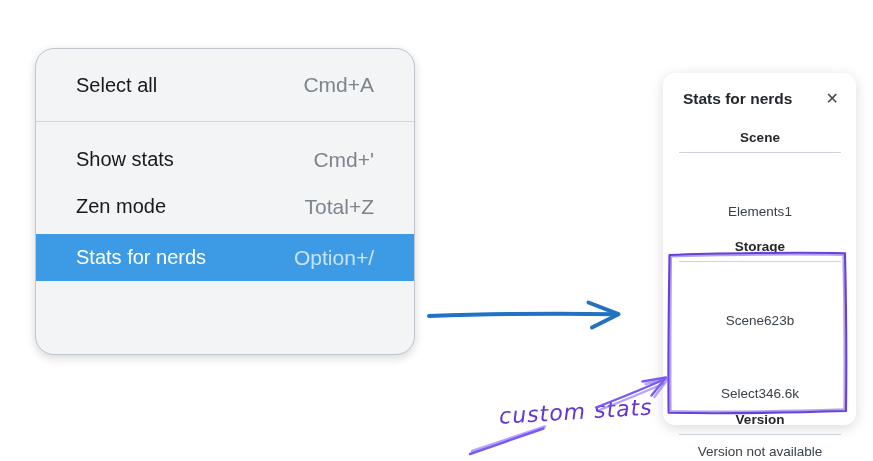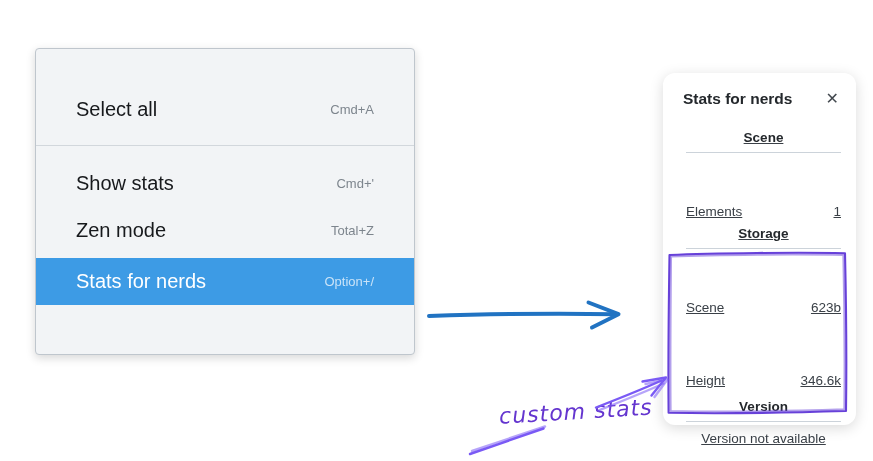--- a/index.html
+++ b/index.html
@@ -3,30 +3,30 @@
 <meta charset="utf-8">
 <style>
   * { margin:0; padding:0; box-sizing:border-box; }
   html,body { width:873px; height:461px; background:#ffffff; overflow:hidden;
               font-family:"Liberation Sans", sans-serif; }
   #stage { position:relative; width:873px; height:461px; background:#ffffff; }
 
   
   .menu {
     position:absolute; left:35px; top:48px; width:380px; height:307px;
-    background:#f2f4f6; border:1px solid #bfc6cd; border-radius:4px;
+    background:#f2f4f6; border:1px solid #bfc6cd; border-radius:19px;
     box-shadow:0 3px 10px rgba(0,0,0,.16);
-    padding-top:36px; overflow:hidden;
+    padding-top:12px; overflow:hidden;
   }
   .menu-item {
     height:47px; display:flex; align-items:center; justify-content:space-between;
     padding:0 40px; cursor:default;
   }
   .menu-item .mi-label { font-size:20px; color:#17191c; }
-  .menu-item .mi-shortcut { font-size:13px; color:#7d858d; }
+  .menu-item .mi-shortcut { font-size:21px; color:#7d858d; }
   .menu-item.first { height:48px; }
   .menu-sep { border:0; border-top:1px solid #d2d7dc; margin:12px 0 14px 0; }
   .menu-item.highlighted { background:#3d9be5; margin-top:4px; }
   .menu-item.highlighted .mi-label { color:#ffffff; }
   .menu-item.highlighted .mi-shortcut { color:rgba(255,255,255,.72); }
 
   
   .panel {
     position:absolute; left:663px; top:73px; width:193px; height:352px;
     background:#ffffff; border-radius:12px;
@@ -35,30 +35,30 @@
   }
   .panel-header {
     display:flex; align-items:center; justify-content:space-between;
     padding:16px 15px 0 20px;
   }
   .panel-title { font-size:15.5px; font-weight:bold; color:#24282c; }
   .panel-close {
     font-size:16px; color:#43494f; line-height:1; cursor:pointer;
     background:none; border:none; padding:2px; font-family:"Liberation Sans", sans-serif;
   }
-  .p-section { padding:0 14px 0 22px;text-decoration:underline; }
+  .p-section { padding:0 14px 0 15px; }
   .p-section h3 {
     text-align:center; font-size:13.5px; font-weight:bold; color:#24282c;
   }
   .p-section h3.scene   { margin-top:21px; }
-  .p-section h3.storage { }
+  .p-section h3.storage { margin-top:13px; }
   .p-section h3.version { margin-top:4px; }
   .p-hr { border:0; border-top:1px solid #ccd3da; margin:7px 1px 2px 1px; }
   .p-row {
-    display:flex; justify-content:space-between; line-height:29px;
+    display:flex; justify-content:center; line-height:29px;
     font-size:13.5px; color:#3a4047; padding:0 1px;margin-top:44px;
   }
   .p-note { font-size:13.5px; line-height:29px; color:#3a4047; padding:0 1px; margin-top:1px;text-align:center; }
 
   
   #overlay { position:absolute; left:0; top:0; width:873px; height:461px; pointer-events:none; }
   .hand-label {
     position:absolute; left:499px; top:399px; width:160px;
     font-family:cursive, "DejaVu Sans", sans-serif;
     font-style:italic; font-size:22px; font-weight:500; letter-spacing:1px;
@@ -108,21 +108,21 @@
     </div>
 
     <div class="p-section">
       <h3 class="storage">Storage</h3>
       <hr class="p-hr">
       <div class="p-row">
         <span>Scene</span>
         <span>623b</span>
       </div>
       <div class="p-row">
-        <span>Height</span>
+        <span>Select</span>
         <span>346.6k</span>
       </div>
     </div>
 
     <div class="p-section">
       <h3 class="version">Version</h3>
       <hr class="p-hr">
       <div class="p-note">Version not available</div>
     </div>
   </div>

